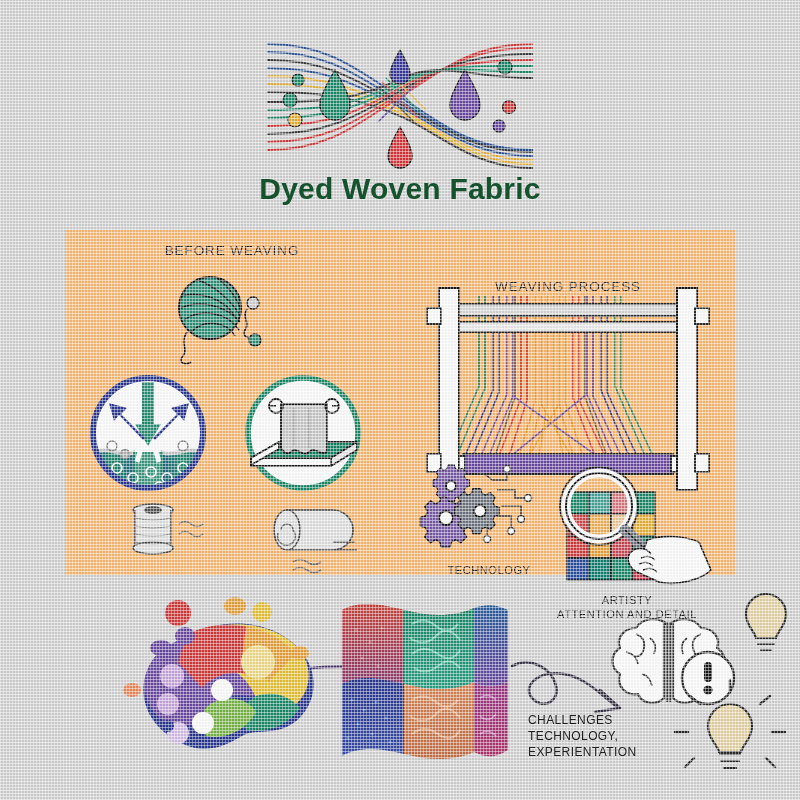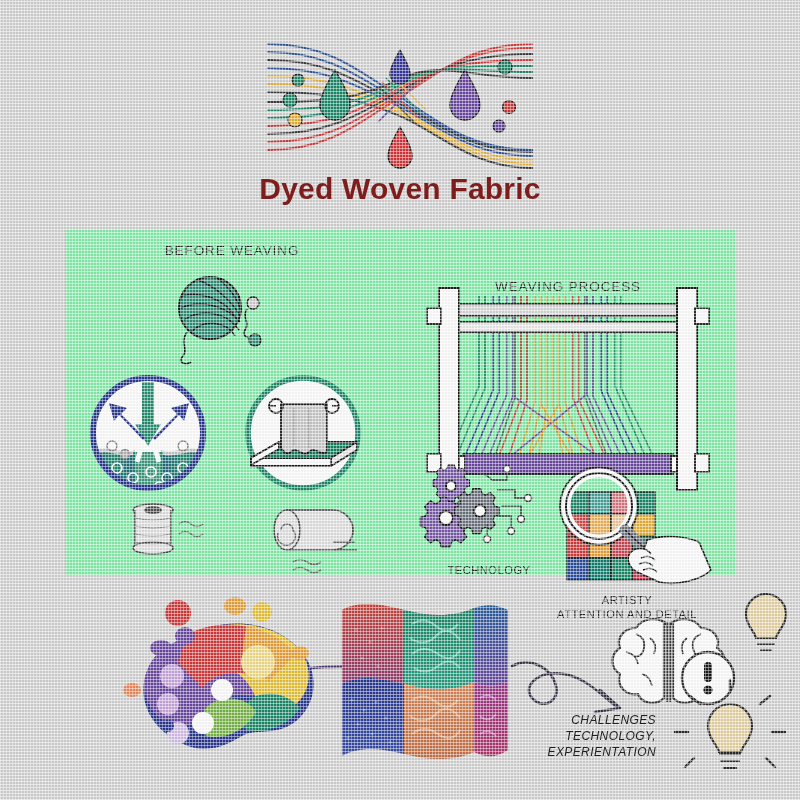--- a/index.html
+++ b/index.html
@@ -17,46 +17,46 @@
       repeating-linear-gradient(0deg, rgba(255,255,255,.55) 0px, rgba(255,255,255,.55) 1px, rgba(0,0,0,.03) 1px, rgba(0,0,0,.03) 3px),
       repeating-linear-gradient(90deg, rgba(255,255,255,.45) 0px, rgba(255,255,255,.45) 1px, rgba(0,0,0,.035) 1px, rgba(0,0,0,.035) 3px);
     opacity:.85;pointer-events:none;z-index:2;
   }
   .layer{position:absolute;z-index:1;}
 
   
   #header-logo{left:250px;top:22px;width:300px;height:150px;}
   #page-title{
     position:absolute;z-index:3;left:0;top:172px;width:800px;
-    text-align:center;font-size:30px;font-weight:bold;color:#7f1d1d;
+    text-align:center;font-size:30px;font-weight:bold;color:#14532d;
     letter-spacing:.2px;
   }
 
   
   #panel{
     position:absolute;z-index:1;
     left:65px;top:230px;width:670px;height:345px;
-    background:#86efac;
+    background:#fdba74;
   }
   #panel-divider{
     position:absolute;left:334px;top:16px;width:1px;height:313px;
     background:#b9b9b9;
   }
   .panel-head{
     position:absolute;top:13px;width:334px;text-align:center;
     font-size:13.5px;color:#262626;letter-spacing:.9px;
   }
   #head-left{left:0;}
   #head-right{left:336px;margin-top:36px;}
 
   
   #bottom-row{position:absolute;z-index:1;left:60px;top:578px;width:700px;height:215px;}
   #bottom-caption{
-    position:absolute;z-index:3;left:496px;top:712px;width:160px;
-    text-align:right;font-size:12px;color:#1f1f1f;line-height:16px;letter-spacing:.4px;font-style:italic;
+    position:absolute;z-index:3;left:528px;top:712px;width:160px;
+    text-align:left;font-size:12px;color:#1f1f1f;line-height:16px;letter-spacing:.4px;
   }
   svg{display:block;overflow:visible;}
   text{font-family:"Liberation Sans","DejaVu Sans",sans-serif;}
 </style>
 </head>
 <body>
 
 <div class="layer" id="header-logo">
 <svg width="300" height="150" viewBox="0 0 300 150">
   <defs>

